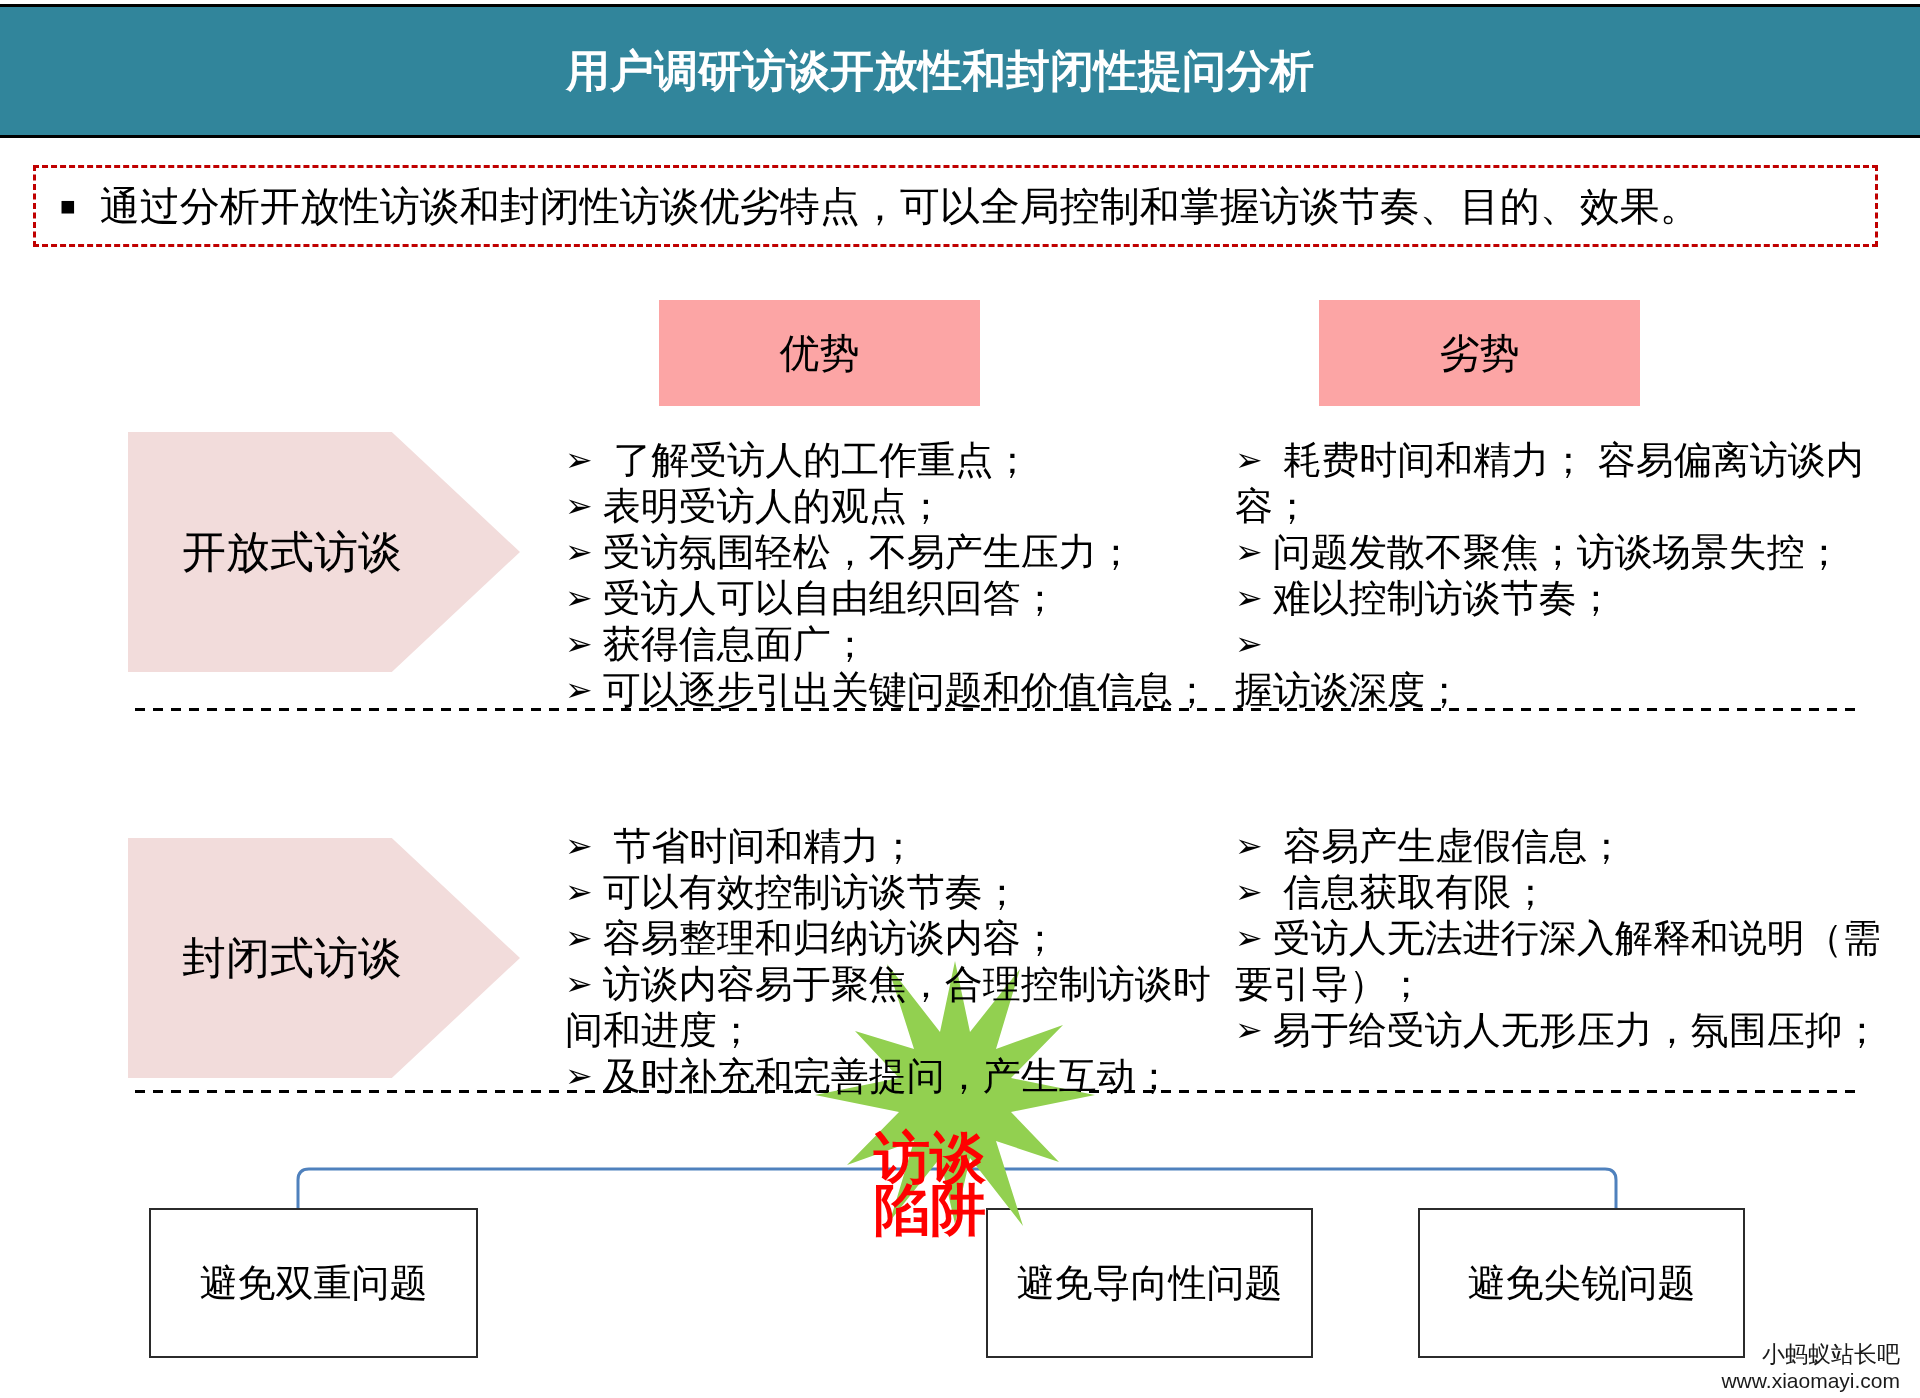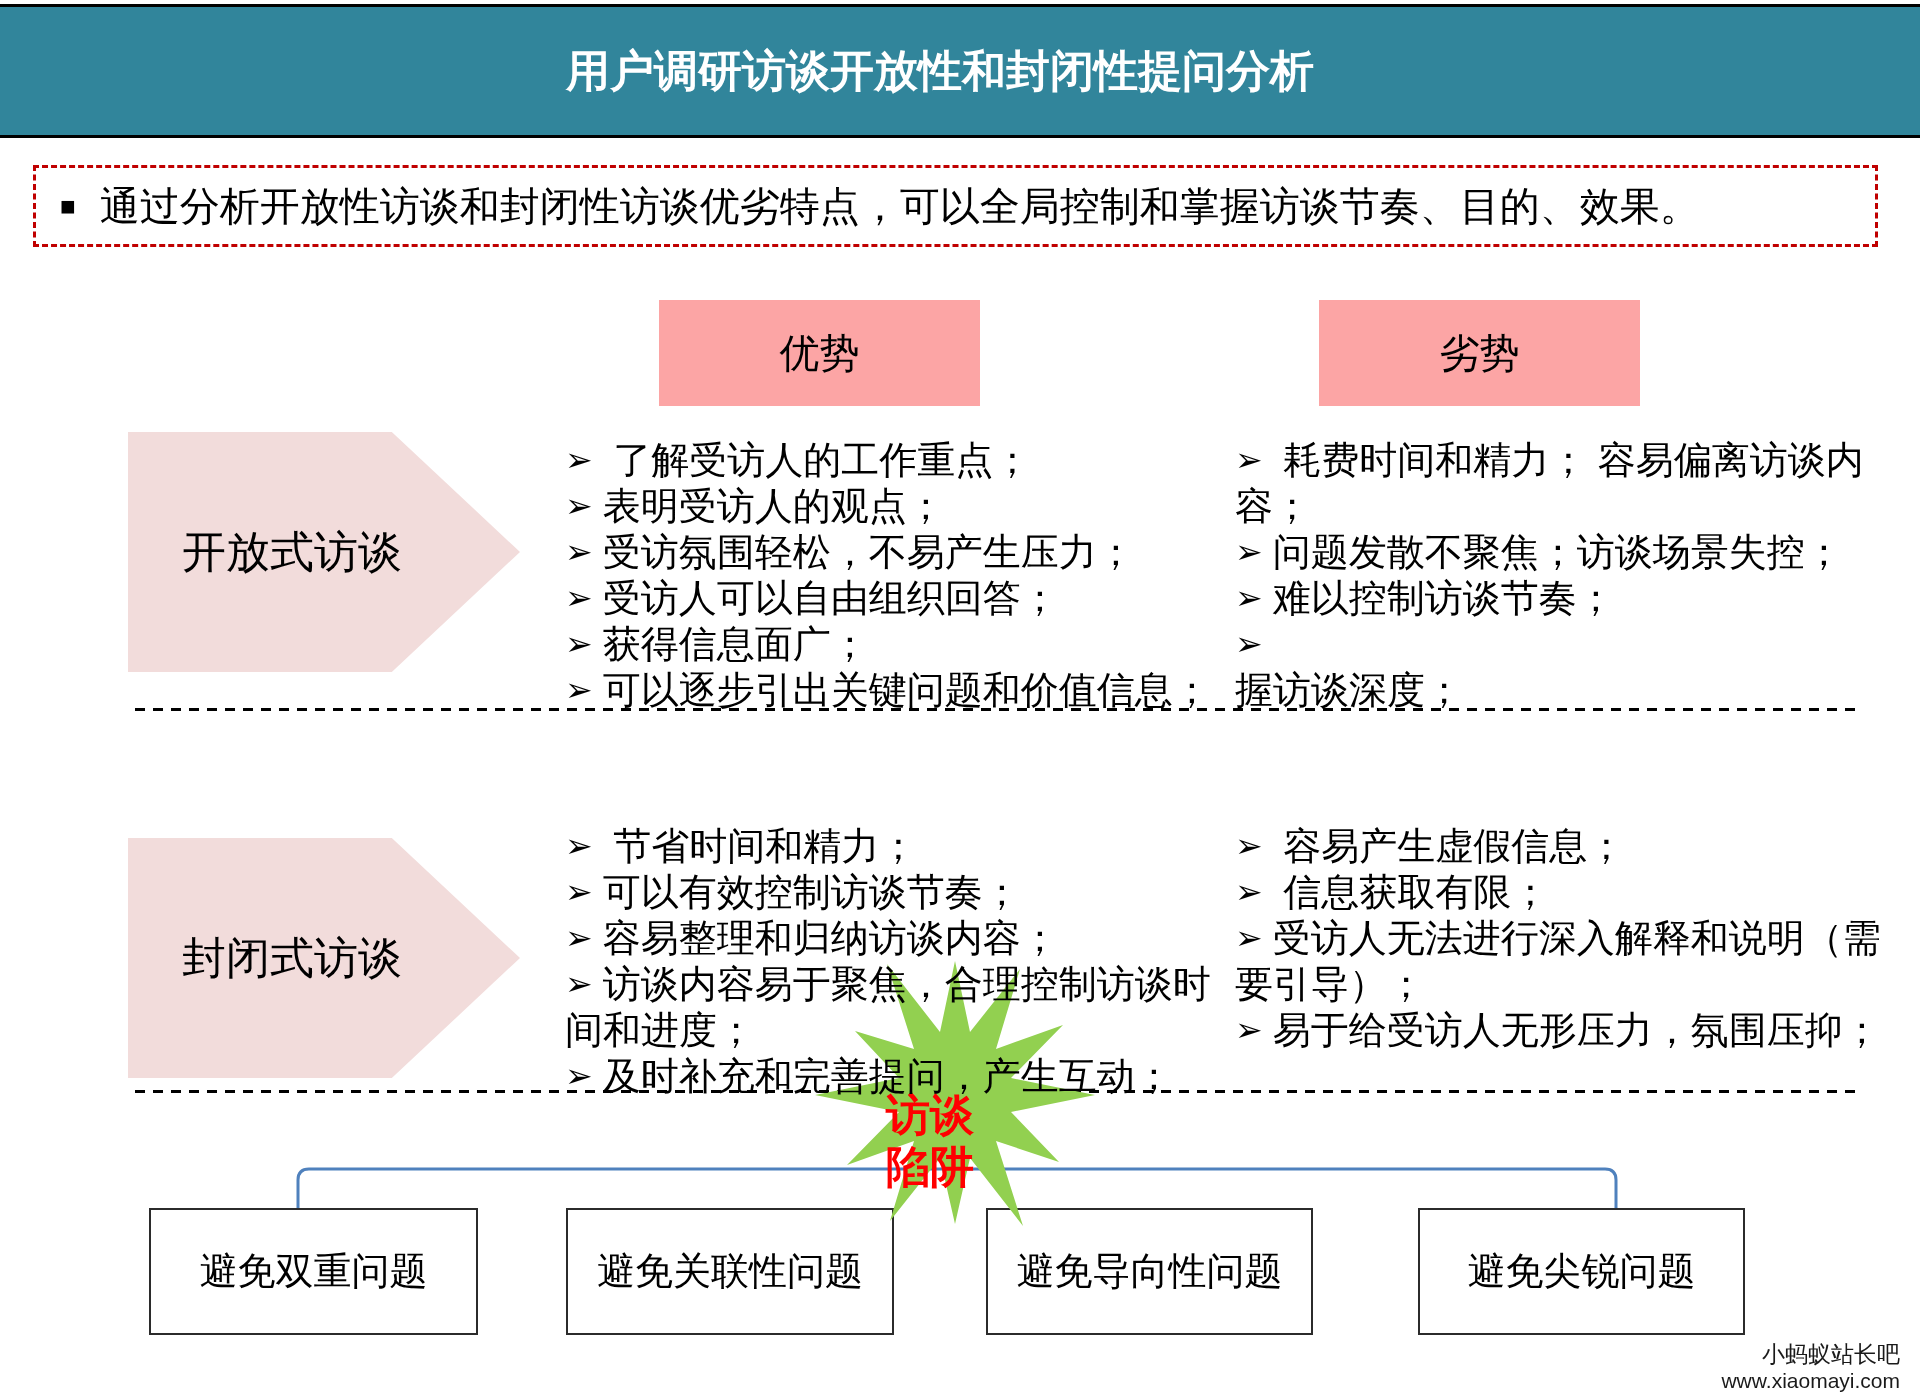--- a/index.html
+++ b/index.html
@@ -36,24 +36,24 @@
   #r2-adv{left:565px;top:823px;}
   #r2-dis{left:1235px;top:823px;}
   
   .dash-sep{position:absolute;left:135px;width:1720px;height:3px;z-index:3;
             background:repeating-linear-gradient(90deg,#000 0 10px,transparent 10px 18px);}
   #sep1{top:708px;}
   #sep2{top:1090px;}
   
   #overlay{position:absolute;left:0;top:0;width:1920px;height:1398px;z-index:4;pointer-events:none;}
   
-  .trap-text{position:absolute;left:830px;top:1089px;width:200px;z-index:5;text-align:center;
-             font-size:44px;font-weight:bold;color:#FF0000;line-height:52px;}
+  .trap-text{position:absolute;left:830px;top:1132px;width:200px;z-index:5;text-align:center;
+             font-size:56px;font-weight:bold;color:#FF0000;line-height:52px;}
   
-  .bbox{position:absolute;top:1208px;height:127px;border:2px solid #2b2b2b;background:#fff;
+  .bbox{position:absolute;top:1208px;height:150px;border:2px solid #2b2b2b;background:#fff;
         box-sizing:border-box;display:flex;align-items:center;justify-content:center;
         font-size:38px;z-index:2;}
   #bbox0{left:149px;width:329px;}
   #bbox1{left:566px;width:328px;}
   #bbox2{left:986px;width:327px;}
   #bbox3{left:1418px;width:327px;}
   
   .watermark{position:absolute;right:20px;top:1340px;text-align:right;z-index:6;color:#1a1a1a;}
   .wm1{font-size:23px;line-height:28px;}
   .wm2{font-size:21px;line-height:26px;}
@@ -115,21 +115,20 @@
   <svg id="overlay" viewBox="0 0 1920 1398">
     <path d="M 298 1208 L 298 1180 Q 298 1169 309 1169 L 1605 1169 Q 1616 1169 1616 1180 L 1616 1208" fill="none" stroke="#4F81BD" stroke-width="3"></path>
     <polygon fill="#92D050" points="1095,1095 1011,1112 1059,1162 996,1141 1023,1226 970,1158 955,1224 940,1158 890,1221 914,1141 847,1165 899,1112 815,1095 899,1078 855,1031 914,1049 887,964 940,1032 955,961 970,1032 1020,969 996,1049 1063,1025 1011,1078"></polygon>
   </svg>
   <div class="trap-text">
     <div>访谈</div>
     <div>陷阱</div>
   </div>
 
   <div class="bbox" id="bbox0">避免双重问题</div>
-  <div class="bbox" id="bbox1">避免关联性问题</div>
   <div class="bbox" id="bbox2">避免导向性问题</div>
   <div class="bbox" id="bbox3">避免尖锐问题</div>
 
   <div class="watermark">
     <div class="wm1">小蚂蚁站长吧</div>
     <div class="wm2">www.xiaomayi.com</div>
   </div>
 
 </div>
 

